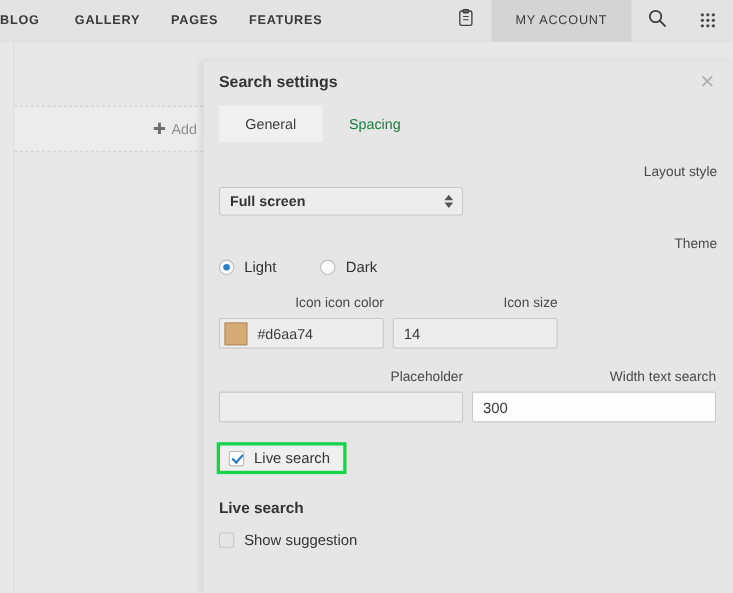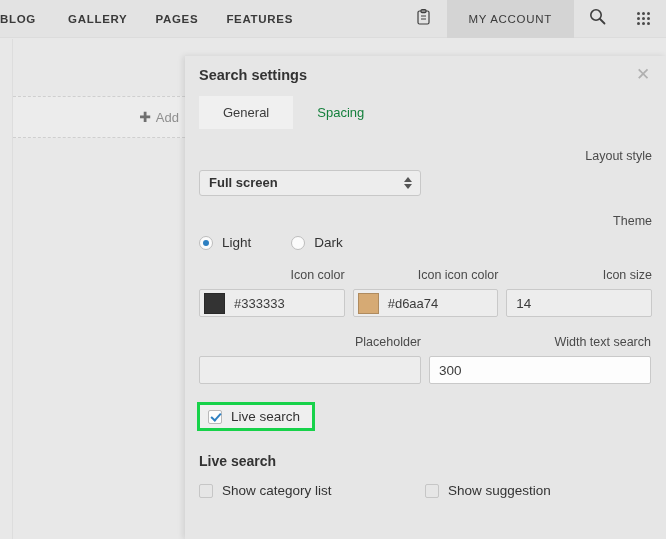--- a/index.html
+++ b/index.html
@@ -444,27 +444,20 @@
         </div>
         <div class="radio-option">
           <span class="radio-mark"></span>
           <span class="radio-text">Dark</span>
         </div>
       </div>
     </div>
 
     <div class="field-block" id="color-row">
       <div class="color-field">
-        <span class="field-label">Icon color</span>
-        <div class="color-input">
-          <span class="color-swatch" id="icon-color-swatch" style="background: rgb(51, 51, 51);"></span>
-          <span class="color-hex">#333333</span>
-        </div>
-      </div>
-      <div class="color-field">
         <span class="field-label">Icon icon color</span>
         <div class="color-input">
           <span class="color-swatch" id="hover-color-swatch" style="background: rgb(214, 170, 116);"></span>
           <span class="color-hex">#d6aa74</span>
         </div>
       </div>
       <div class="icon-size-field">
         <span class="field-label">Icon size</span>
         <div class="plain-input">14</div>
       </div>
@@ -485,26 +478,20 @@
       <div id="live-search-highlight" style="border-color: rgb(23, 210, 74);">
         <div class="checkbox-option checked">
           <span class="checkbox-mark"></span>
           <span class="checkbox-text">Live search</span>
         </div>
       </div>
     </div>
 
     <div id="live-search-section-title">Live search</div>
     <div id="live-search-checkboxes">
-      <div class="cb-col-1">
-        <div class="checkbox-option unchecked">
-          <span class="checkbox-mark"></span>
-          <span class="checkbox-text">Show category list</span>
-        </div>
-      </div>
       <div>
         <div class="checkbox-option unchecked">
           <span class="checkbox-mark"></span>
           <span class="checkbox-text">Show suggestion</span>
         </div>
       </div>
     </div>
 
   </div>
 </div>

